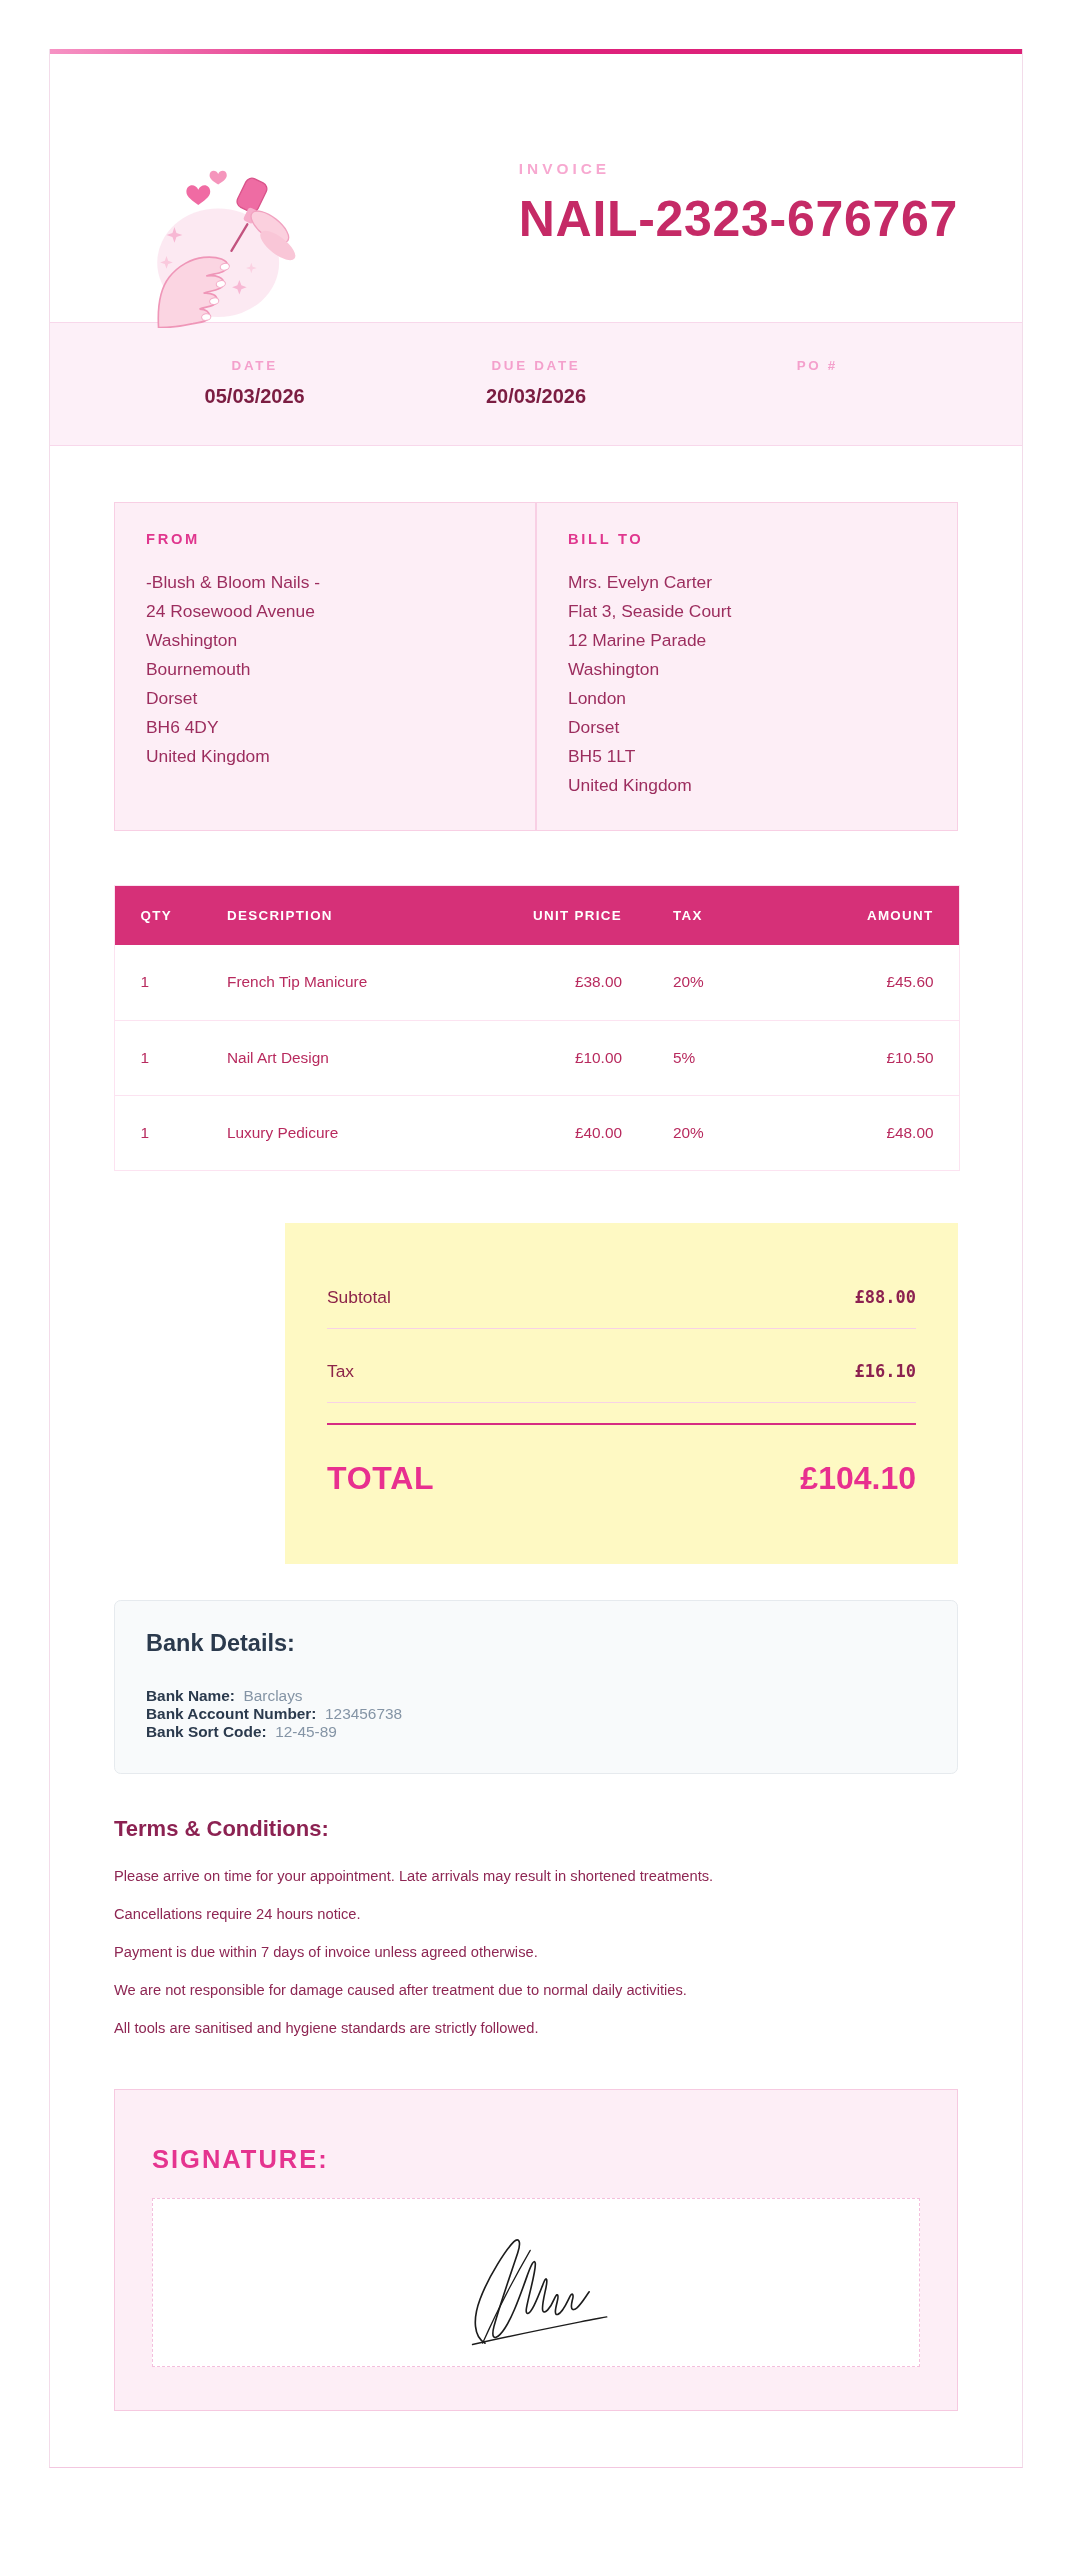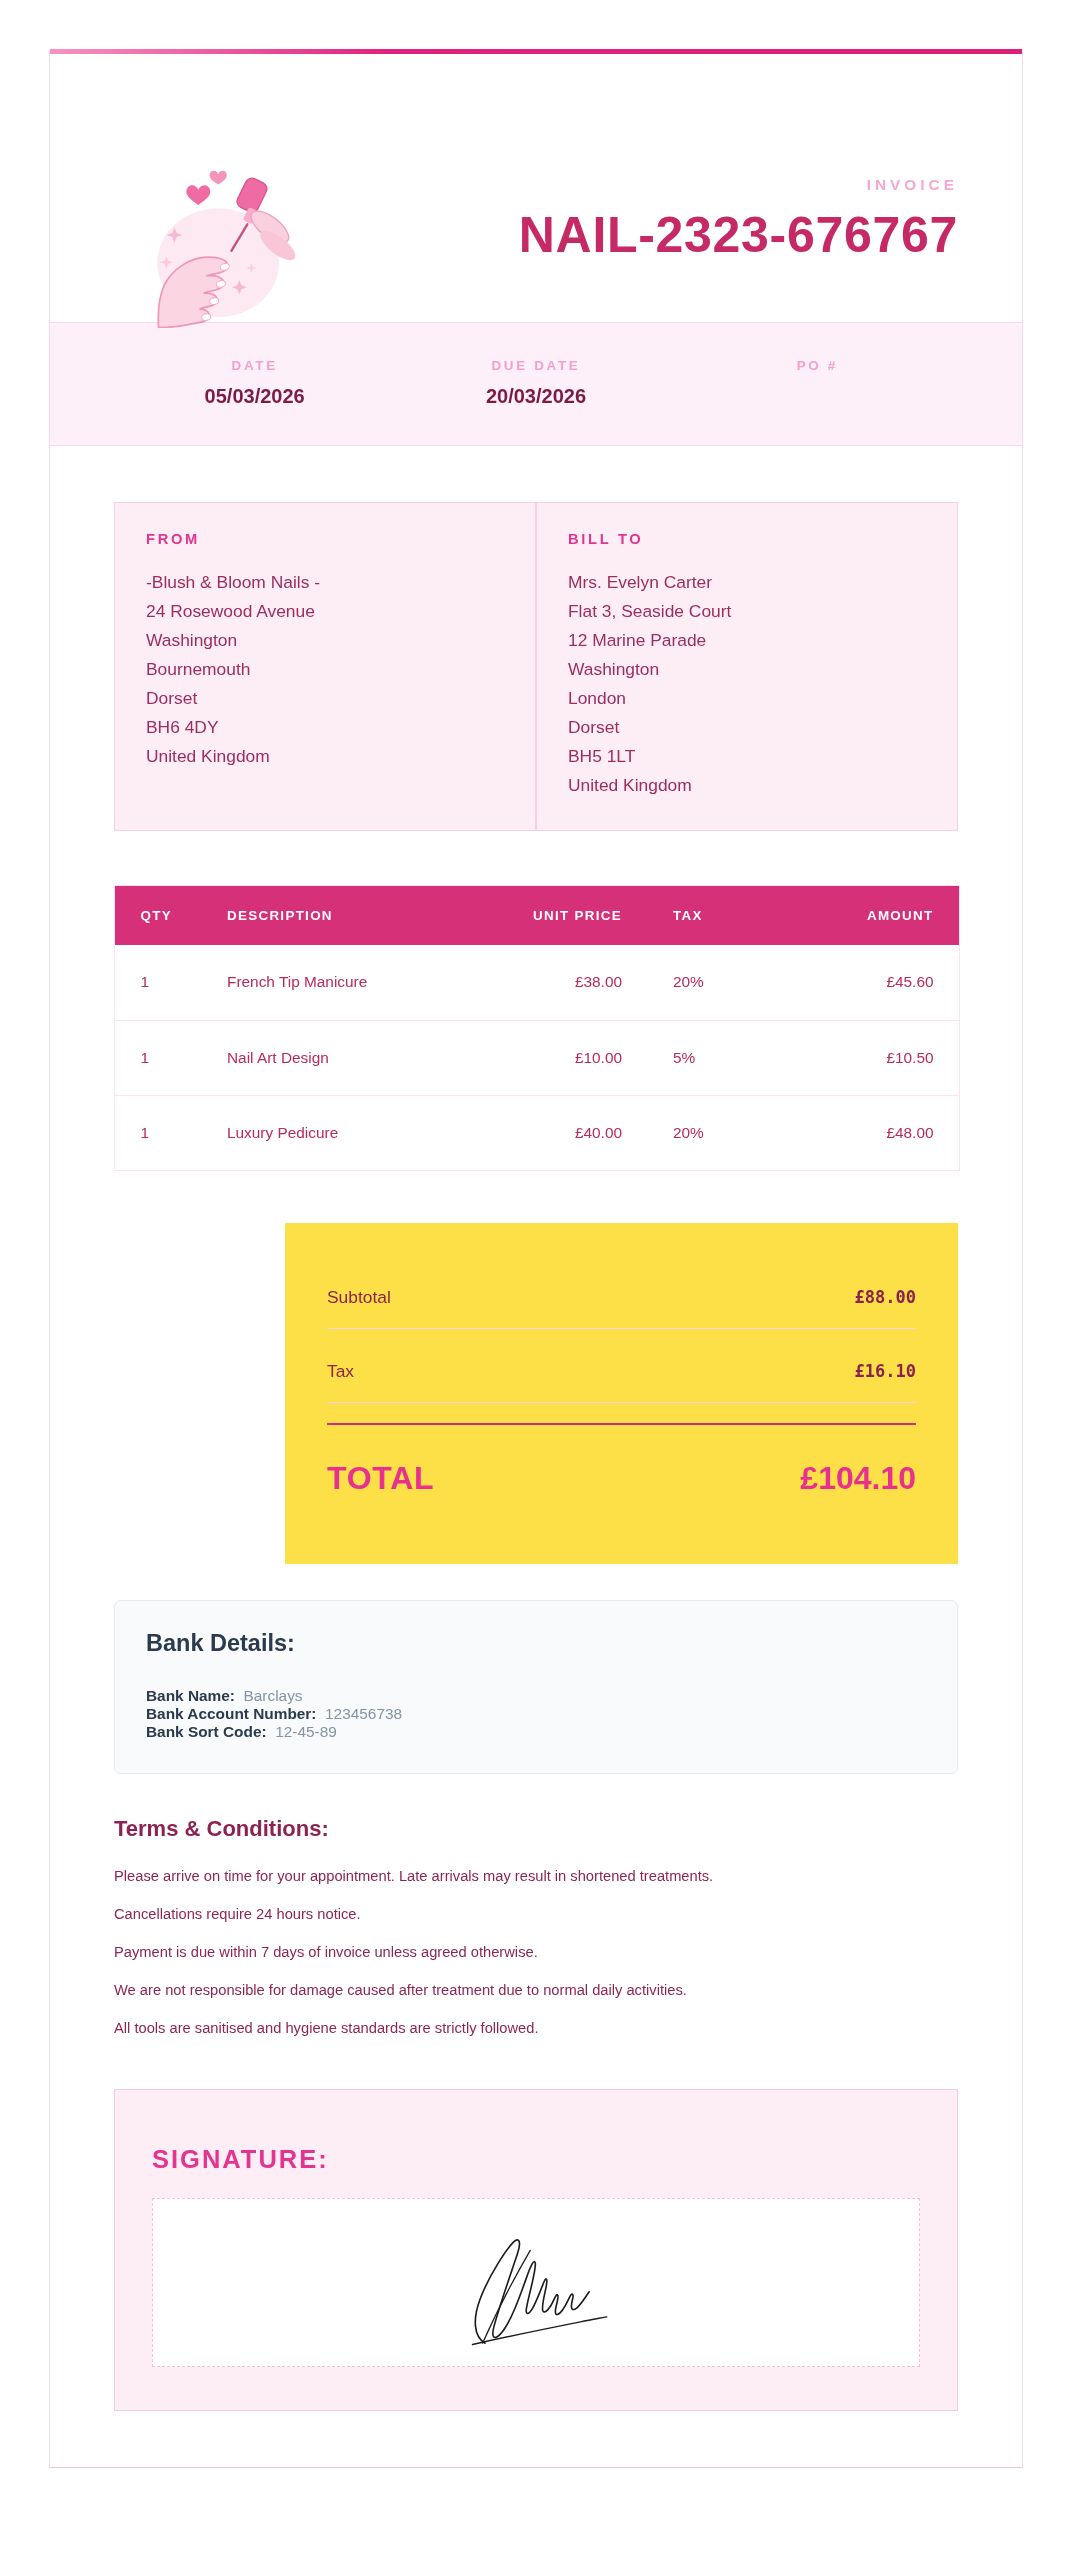--- a/index.html
+++ b/index.html
@@ -13,21 +13,21 @@
     border-left: 0.7px solid #f3dcea;
     border-right: 0.7px solid #f3dcea;
     border-bottom: 1.3px solid #f3c7e0;
     padding-bottom: 56px;
   }
   .top-bar { height: 4.7px; background: linear-gradient(90deg,#f693c4 0%,#e0217d 35%,#db2277 100%); }
 
   
   .header { position: relative; height: 268px; }
   .logo { position: absolute; left: 90px; top: 109px; width: 159px; height: 165px; }
-  .head-right { position: absolute; right: 64px; top: 122px; text-align: right; }
+  .head-right { position: absolute; right: 64px; top: 106px; text-align: left; }
   .invoice-label { color:#f7a8d0; font-size:15.4px; font-weight:bold; letter-spacing:4px; }
   .invoice-number { margin-top:12px; color:#c52a66; font-size:50px; font-weight:bold; letter-spacing:0.7px; }
 
   
   .meta-band {
     height: 124px; background:#fdf0f8;
     border-top:1.3px solid #f8d8eb; border-bottom:1.3px solid #f8d8eb;
     display:flex; padding:0 64px; text-align:center;
   }
   .meta-col { flex:1; display:flex; flex-direction:column; justify-content:center; }
@@ -46,21 +46,21 @@
   .items thead th {
     background:#d63078; color:#ffffff; height:60px;
     font-size:13.4px; font-weight:bold; letter-spacing:1.3px; text-align:left; padding-left:25.5px;
   }
   .items thead th.num { text-align:right; padding-right:25.5px; padding-left:0; }
   .items tbody td { height:75px; font-size:15.4px; color:#b82a5e; border-bottom:1.3px solid #fce3f1; padding-left:25.5px; }
   .items tbody td.num { text-align:right; padding-right:25.5px; padding-left:0; }
 
   
   .totals-wrap { display:flex; justify-content:flex-end; margin:52px 64px 0; }
-  .totals-box { width:673px; background:#fde047; padding:64px 42px 67px; }
+  .totals-box { width:673px; background:#fef9c3; padding:64px 42px 67px; }
   .t-row { display:flex; justify-content:space-between; align-items:baseline; }
   .t-label { color:#8d2549; font-size:17.4px; }
   .t-value { color:#8c2150; font-size:17px; font-weight:bold; font-family:"DejaVu Sans Mono", monospace; }
   .t-div { border-bottom:1.3px solid #f7d2e6; margin:20px 0 32px; }
   .t-thick { border-bottom:2.7px solid #d62c83; margin:20px 0 0; }
   .t-total { margin-top:35px; }
   .total-label { color:#e8308f; font-size:32px; font-weight:bold; letter-spacing:0.7px; }
   .total-value { color:#e8308f; font-size:32px; font-weight:bold; }
 
   

